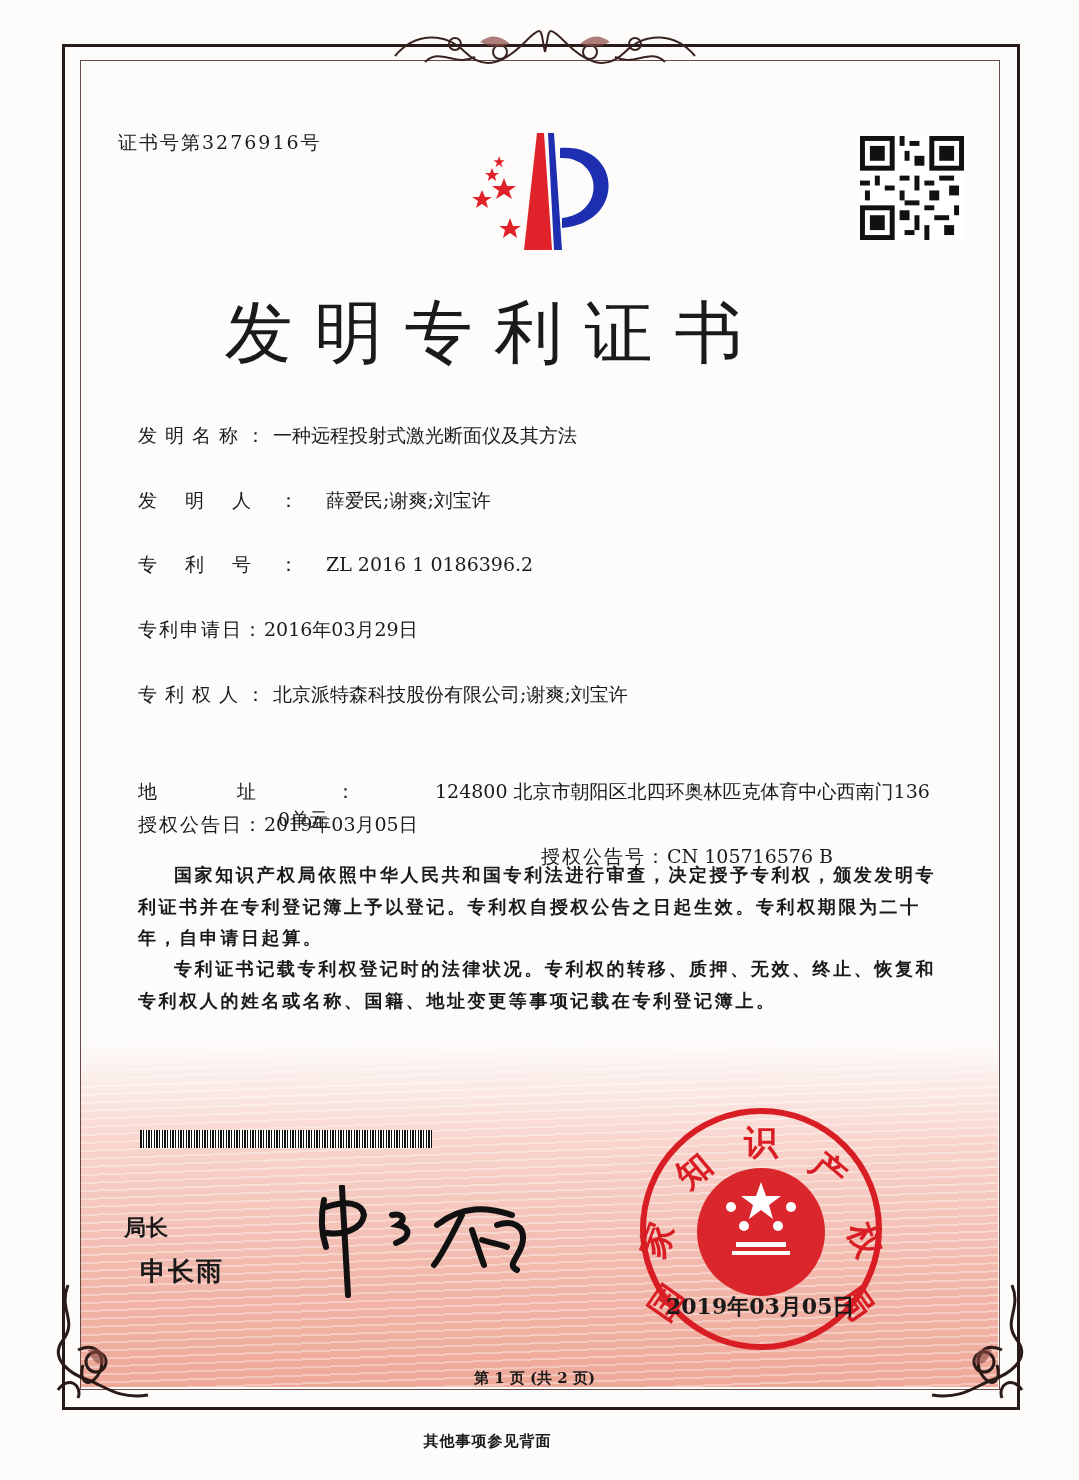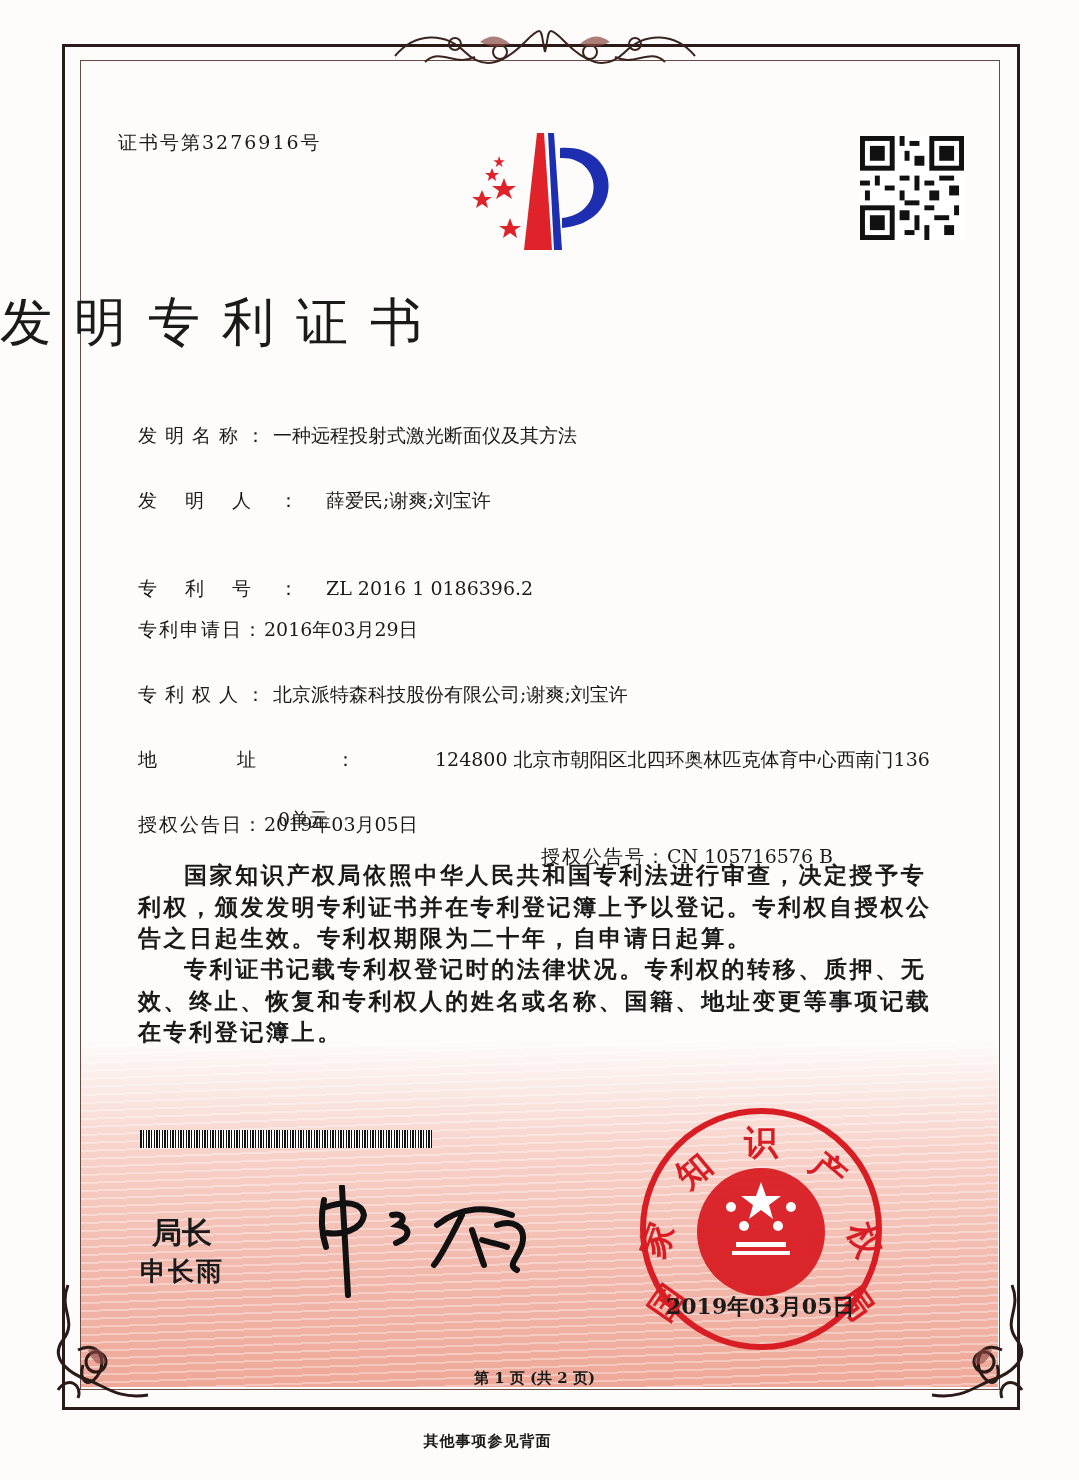--- a/index.html
+++ b/index.html
@@ -28,39 +28,39 @@
   }
   .corner { position:absolute; width:110px; height:130px; }
   .corner.bl { left:48px; top:1280px; }
   .corner.br { left:922px; top:1280px; transform:scaleX(-1); }
   .cert-no {
     position:absolute; left:118px; top:130px; font-size:19px; letter-spacing:2px;
   }
   .logo { position:absolute; left:462px; top:128px; width:165px; height:125px; }
   .qr { position:absolute; left:860px; top:136px; width:104px; height:104px; }
   .title {
-    position:absolute; left:0; width:989px; top:288px; text-align:left;
-    font-family:"DejaVu Sans", sans-serif; font-size:52px; letter-spacing:22px; font-weight:normal;
+    position:absolute; left:0; width:989px; top:288px; text-align:center;
+    font-family:"DejaVu Sans", sans-serif; font-size:68px; letter-spacing:22px; font-weight:normal;
   }
   .field {
     position:absolute; left:138px; font-size:19px; white-space:nowrap;
     font-family:"DejaVu Sans", sans-serif;
   }
   .field .lbl { display:inline-block; letter-spacing:0; }
   .field .val { font-family:"DejaVu Serif", serif; }
   .para {
-    position:absolute; left:138px; width:806px; font-size:23px; line-height:31.5px;
+    position:absolute; left:138px; width:806px; font-size:18px; line-height:31.5px;
     letter-spacing:2.6px; font-family:"DejaVu Serif", serif; font-weight:bold;
     text-indent:2em;
   }
   .barcode {
     position:absolute; left:140px; top:1130px; width:292px; height:18px;
     background:repeating-linear-gradient(90deg,#111 0 2px,#fff 2px 3px,#111 3px 4px,#fff 4px 6px,#111 6px 7px,#fff 7px 8px);
   }
-  .director-title { position:absolute; left:152px; top:1213px; font-size:30px; font-family:"DejaVu Sans",sans-serif; font-weight:bold; }
+  .director-title { position:absolute; left:124px; top:1213px; font-size:22px; font-family:"DejaVu Sans",sans-serif; font-weight:bold; }
   .director-name { position:absolute; left:140px; top:1254px; font-size:26px; font-family:"DejaVu Sans",sans-serif; font-weight:bold; letter-spacing:2px; }
   .signature { position:absolute; left:312px; top:1185px; width:240px; height:115px; }
   .seal { position:absolute; left:636px; top:1104px; width:250px; height:250px; }
   .seal-date {
     position:absolute; left:666px; top:1292px; font-size:22px; font-family:"DejaVu Serif",serif; color:#1a1a1a; font-weight:bold;
   }
   .page-no {
     position:absolute; left:0; width:1069px; text-align:center; top:1369px;
     font-size:15px; font-weight:bold; font-family:"DejaVu Serif",serif;
   }
@@ -170,31 +170,31 @@
 </svg>
 
 <div class="title">发明专利证书</div>
 
 <div class="field" style="top:423px;">
   <span class="lbl" style="letter-spacing:8px;">发明名称：</span><span class="val">一种远程投射式激光断面仪及其方法</span>
 </div>
 <div class="field" style="top:488px;">
   <span class="lbl" style="letter-spacing:28px;">发明人：</span><span class="val">薛爱民;谢爽;刘宝许</span>
 </div>
-<div class="field" style="top:576px;">
+<div class="field" style="top:552px;">
   <span class="lbl" style="letter-spacing:28px;">专利号：</span><span class="val">ZL 2016 1 0186396.2</span>
 </div>
 <div class="field" style="top:617px;">
   <span class="lbl" style="letter-spacing:2px;">专利申请日：</span><span class="val">2016年03月29日</span>
 </div>
 <div class="field" style="top:682px;">
   <span class="lbl" style="letter-spacing:8px;">专利权人：</span><span class="val">北京派特森科技股份有限公司;谢爽;刘宝许</span>
 </div>
 <div class="field" style="top:747px;">
-  <span class="lbl" style="letter-spacing:80px;">地址：</span><span class="val">124800 北京市朝阳区北四环奥林匹克体育中心西南门136</span>
+  <span class="lbl" style="letter-spacing:80px;margin-top:32px;">地址：</span><span class="val">124800 北京市朝阳区北四环奥林匹克体育中心西南门136</span>
 </div>
 <div class="field" style="top:775px; left:278px;margin-top:32px;">
   <span class="val">0单元</span>
 </div>
 <div class="field" style="top:812px;">
   <span class="lbl" style="letter-spacing:2px;">授权公告日：</span><span class="val">2019年03月05日</span>
 </div>
 <div class="field" style="top:844px; left:541px;">
   <span class="lbl" style="letter-spacing:2px;">授权公告号：</span><span class="val">CN 105716576 B</span>
 </div>

